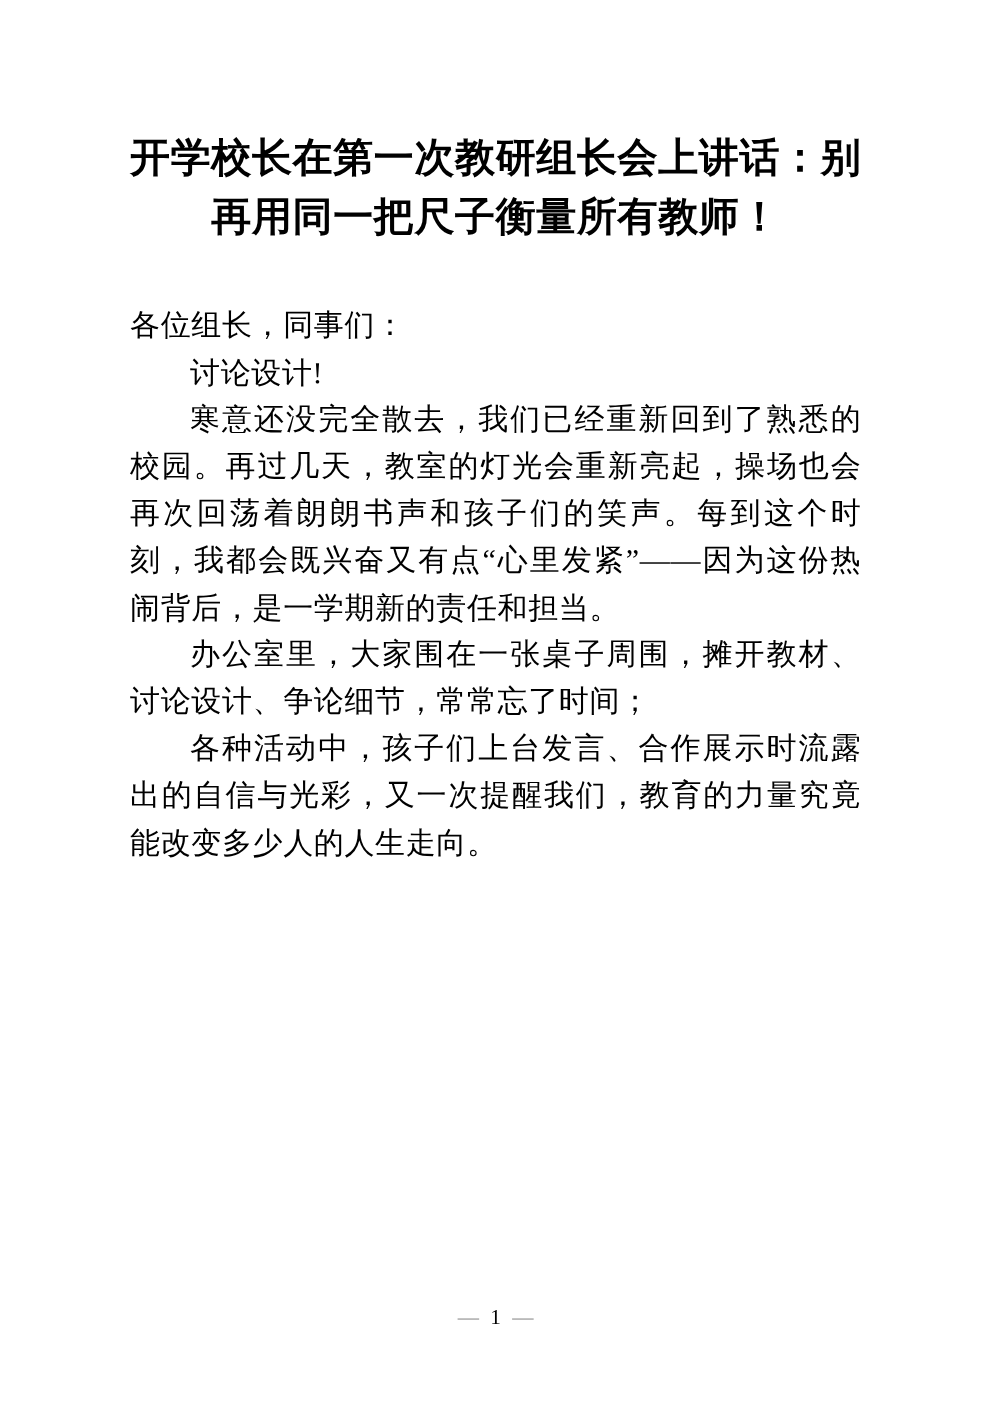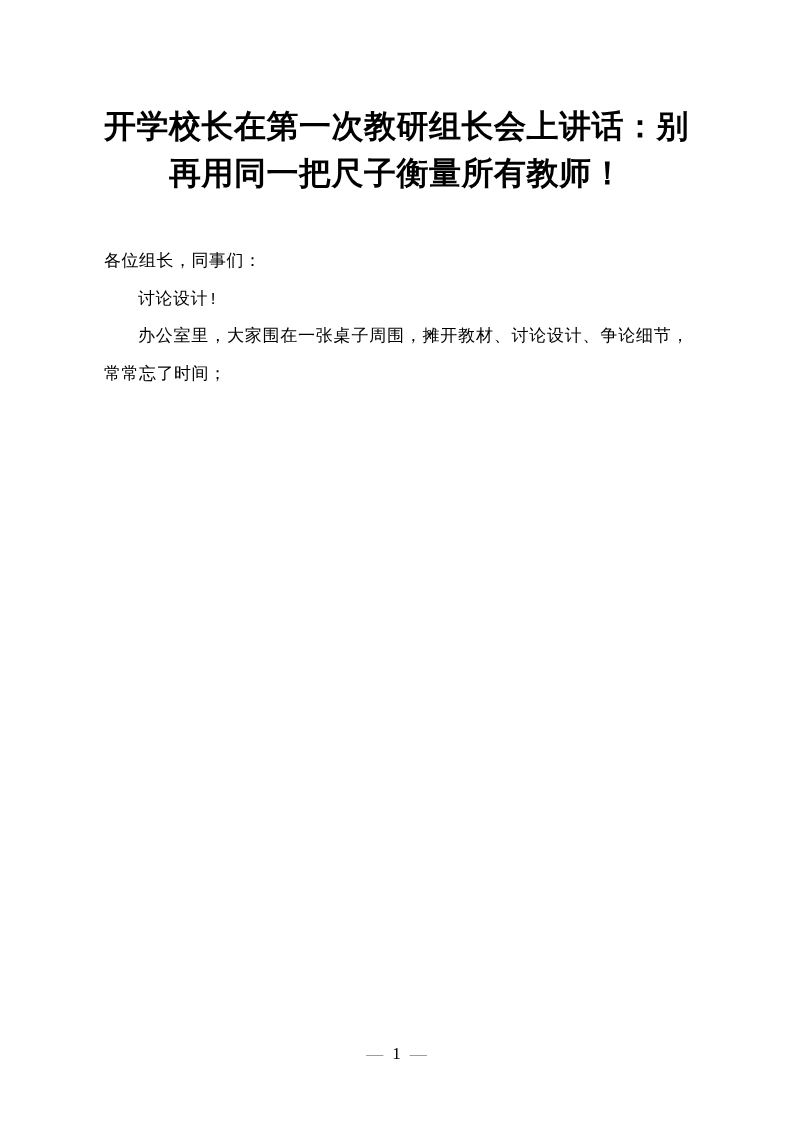--- a/index.html
+++ b/index.html
@@ -27,29 +27,28 @@
     letter-spacing: 0.5px;
     color: #000000;
     font-family: "Liberation Serif", serif;
   }
   .doc-body {
     margin-top: 46px;
     padding: 0 104px;
   }
   .para {
     margin: 0;
-    font-size: 17px;
+    font-size: 24px;
     line-height: 37.6px;
     text-align: justify;
     text-justify: inter-ideograph;
     text-indent: 2em;
     letter-spacing: 0.5px;
     color: #000000;
     font-weight: 400;
-    font-family: Liberation Mono, monospace;
   }
   .para.no-indent {
     text-indent: 0;
   }
   .footer {
     position: absolute;
     left: 0;
     right: 0;
     bottom: 58px;
     text-align: center;
@@ -67,20 +66,22 @@
 </head>
 <body>
 
 <div class="page">
 
   <h1 class="doc-title">开学校长在第一次教研组长会上讲话：别再用同一把尺子衡量所有教师！</h1>
 
   <div class="doc-body">
     <p class="para no-indent">各位组长，同事们：</p>
     <p class="para">讨论设计!</p>
+    <p class="para">寒意还没完全散去，我们已经重新回到了熟悉的校园。再过几天，教室的灯光会重新亮起，操场也会再次回荡着朗朗书声和孩子们的笑声。每到这个时刻，我都会既兴奋又有点“心里发紧”——因为这份热闹背后，是一学期新的责任和担当。</p>
     <p class="para">办公室里，大家围在一张桌子周围，摊开教材、讨论设计、争论细节，常常忘了时间；</p>
+    <p class="para">各种活动中，孩子们上台发言、合作展示时流露出的自信与光彩，又一次提醒我们，教育的力量究竟能改变多少人的人生走向。</p>
   </div>
 
   <div class="footer">
     <span class="dash">—</span><span class="page-num">1</span><span class="dash">—</span>
   </div>
 
 </div>
 
 </body></html>

